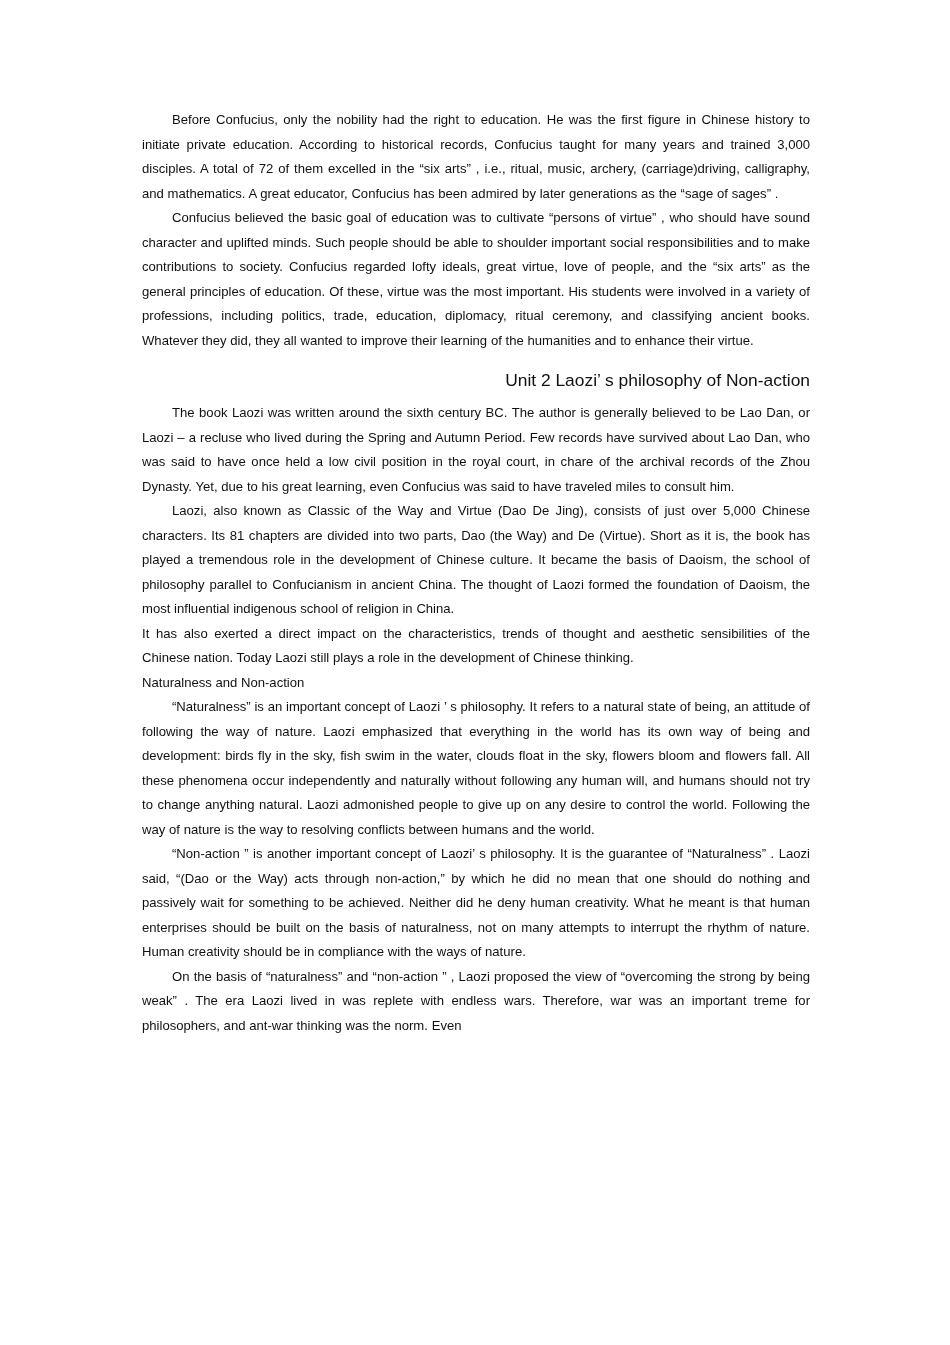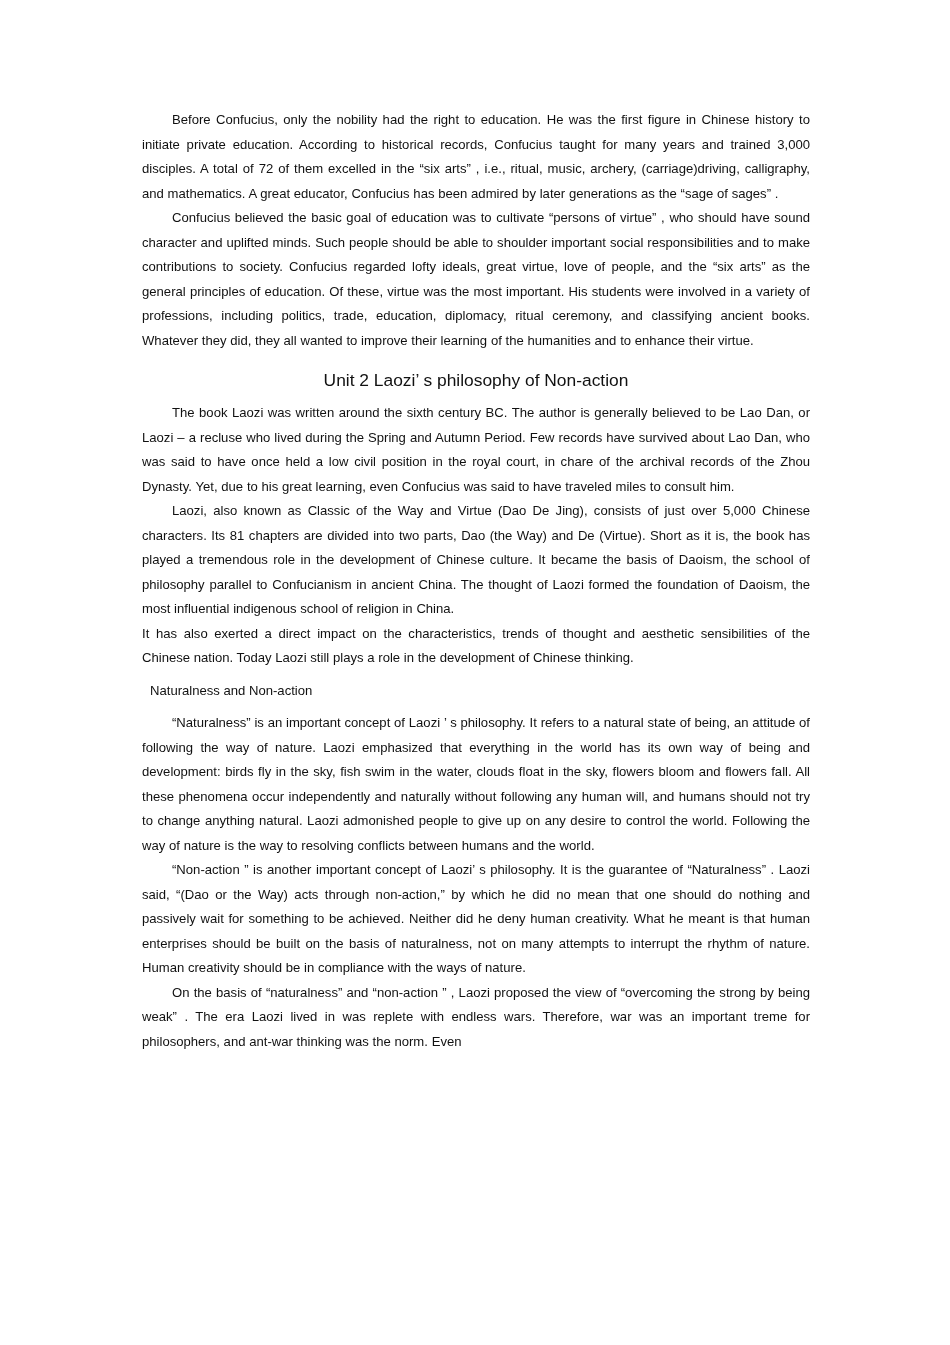--- a/index.html
+++ b/index.html
@@ -40,25 +40,25 @@
   .para.indent {
     text-indent: 30px;
   }
   .heading {
     margin: 0;
     padding-top: 12px;
     padding-bottom: 6px;
     font-size: 17.4px;
     line-height: 30px;
     font-weight: 400;
-    text-align: center;
+    text-align: right;
     color: #111;
   }
   .subheading {
-    margin: 8px;
+    margin: 0;
     font-size: 13.1px;
     line-height: 24.5px;
     font-weight: 400;
     text-align: left;
     color: #111;
   }
 </style>
 </head>
 <body>
 

